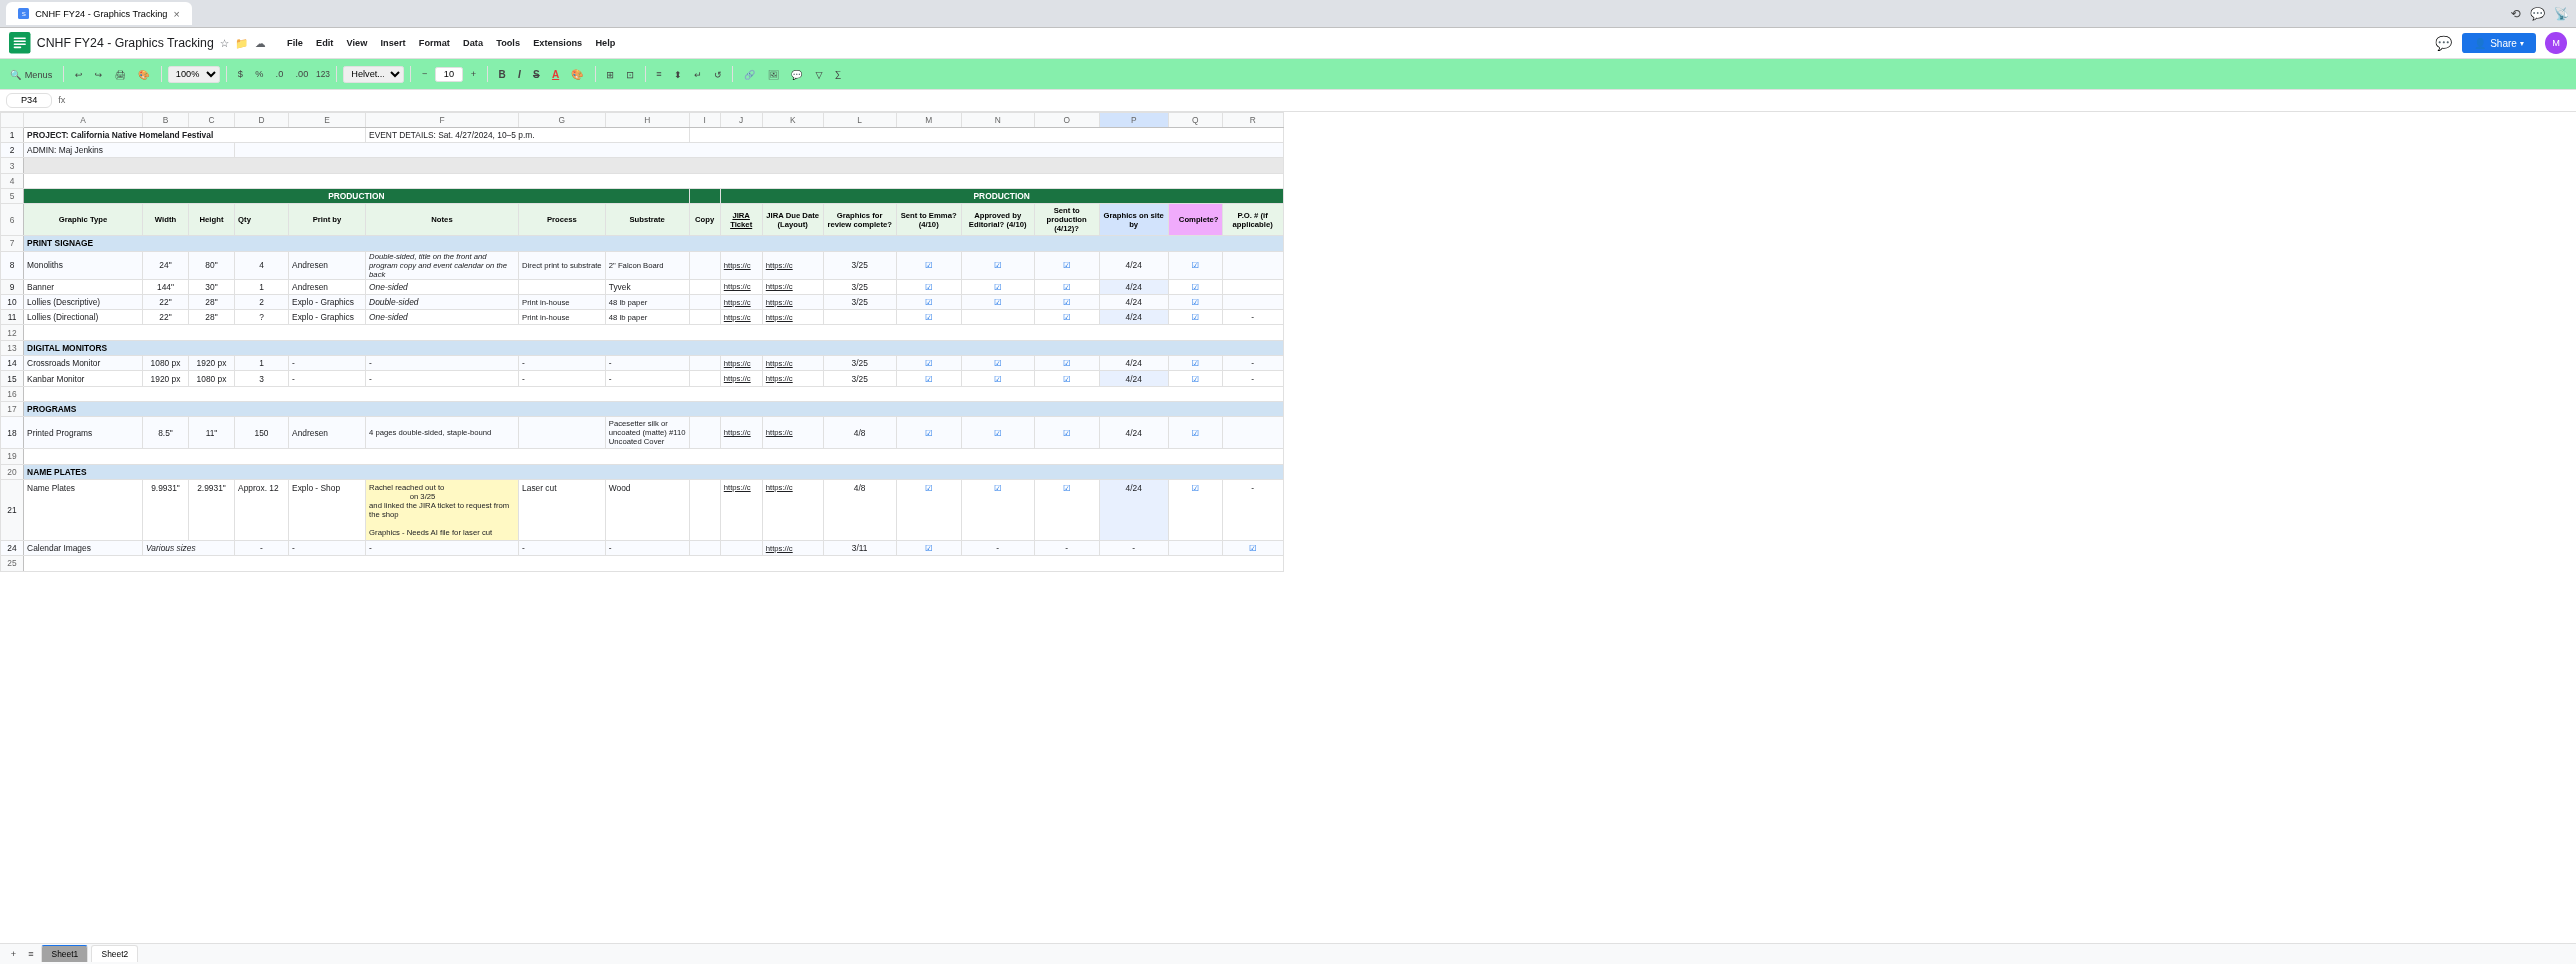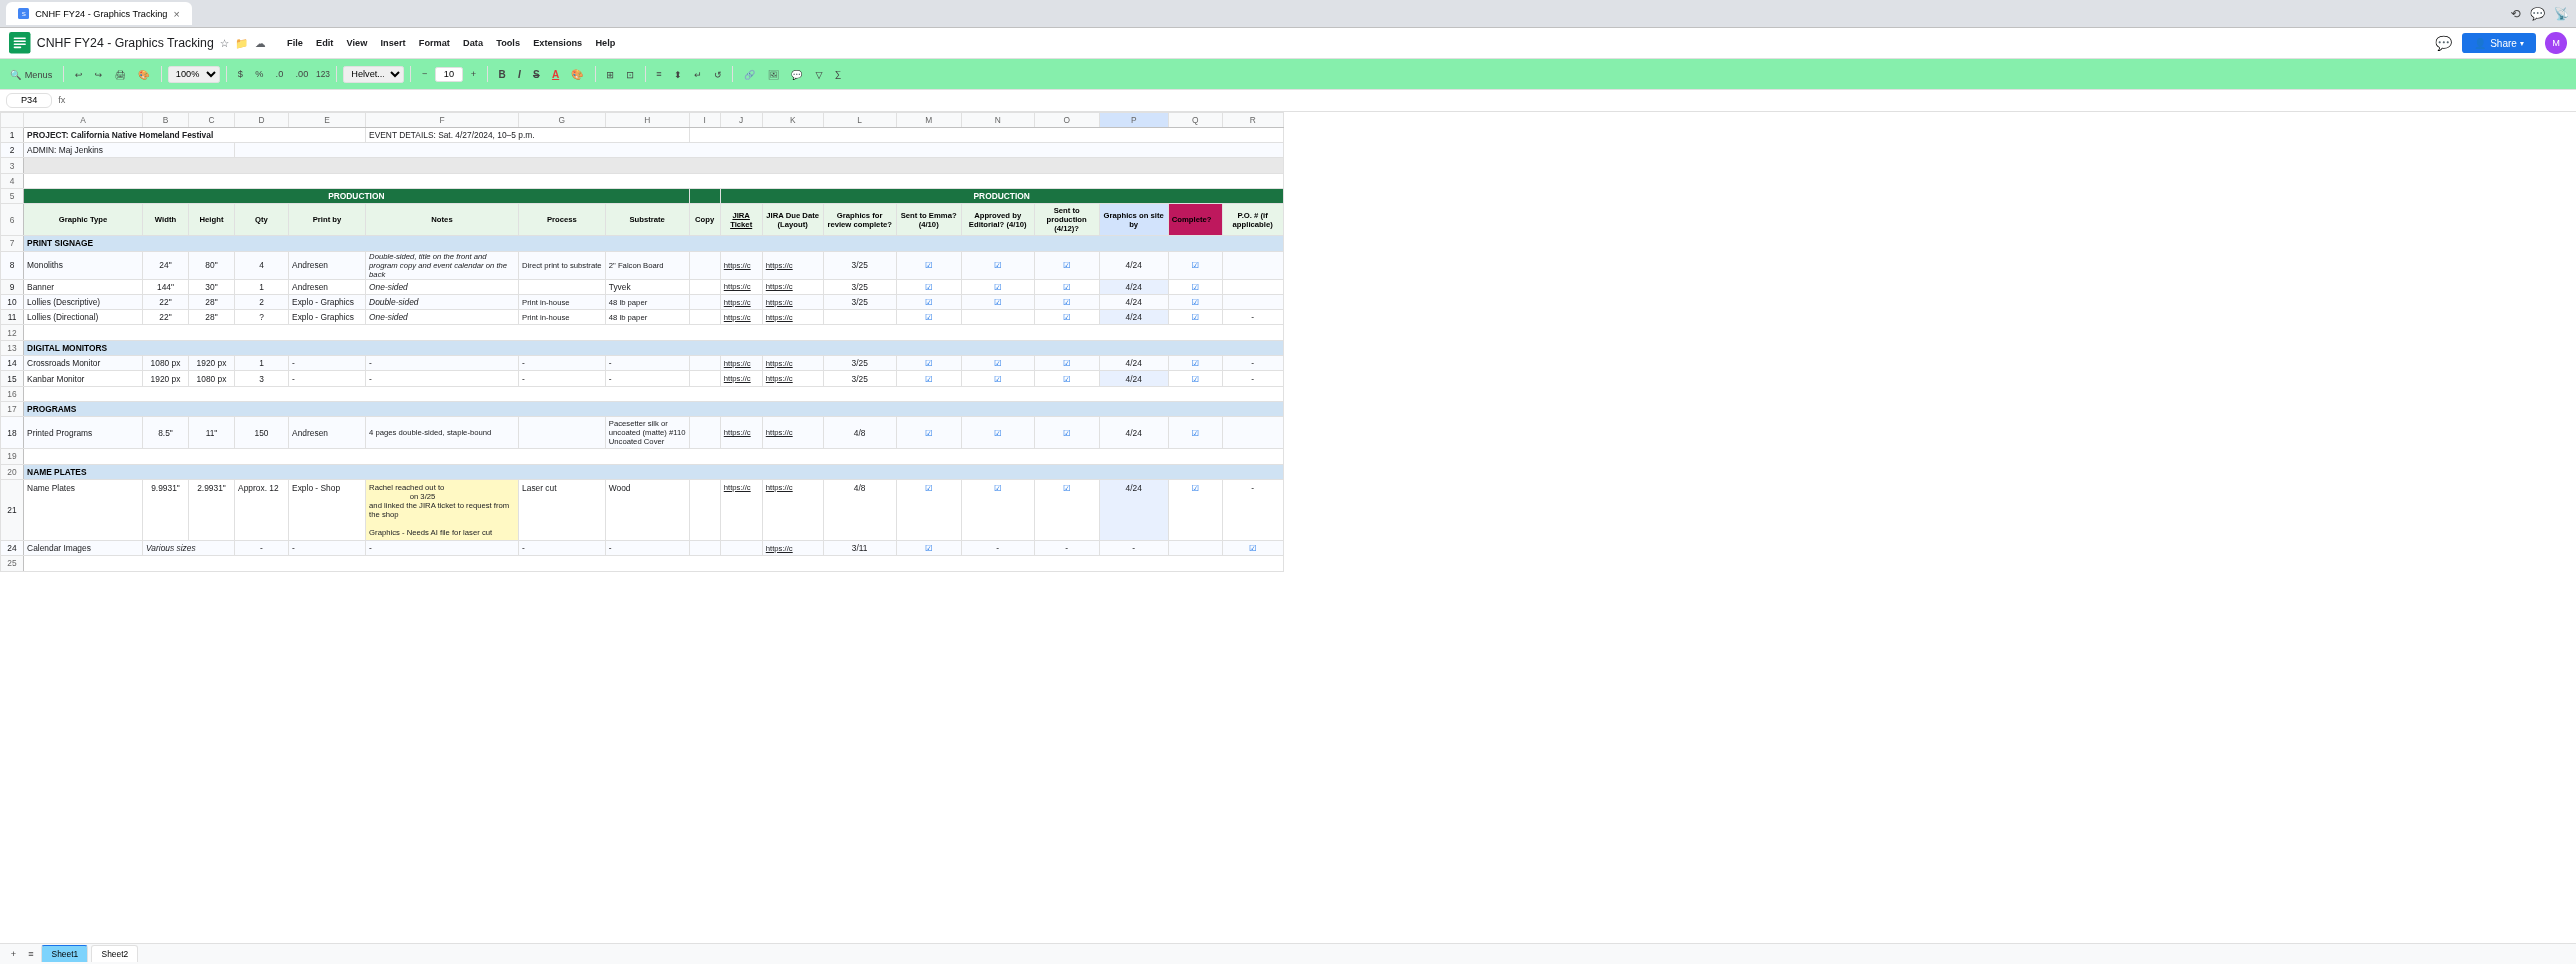--- a/index.html
+++ b/index.html
@@ -176,21 +176,21 @@
     }
     .sheet-tab {
       padding: 3.1px 9.2px;
       font-size: 8.4px;
       border-radius: 3.1px 3.1px 0 0;
       cursor: pointer;
       background: #fff;
       border: 0.8px solid #e0e0e0;
       border-bottom: none;
     }
-    .sheet-tab.active { background: #7dd3fc; border-top: 1.5px solid #1a73e8; }
+    .sheet-tab.active { background: #a3a3a3; border-top: 1.5px solid #1a73e8; }
 
     .chevron-down { font-size: 7.7px; }
   </style>
 </head>
 <body>
 
 <div class="chrome-bar">
   <div class="tab">
     <div class="tab-favicon">S</div>
     <span>CNHF FY24 - Graphics Tracking</span>
@@ -372,34 +372,34 @@
         <td colspan="8" style="background:#1a7341;color:white;font-weight:bold;text-align:center;font-size:8.4px;">PRODUCTION</td>
         <td style="background:#1a7341;"></td>
         <td colspan="9" style="background:#1a7341;color:white;font-weight:bold;text-align:center;font-size:8.4px;">PRODUCTION</td>
       </tr>
 
       <tr style="height:32px;">
         <td class="row-header">6</td>
         <td style="background:#e8f5e9;font-weight:bold;font-size:7.7px;text-align:center;vertical-align:middle;white-space:normal;">Graphic Type</td>
         <td style="background:#e8f5e9;font-weight:bold;font-size:7.7px;text-align:center;vertical-align:middle;white-space:normal;">Width</td>
         <td style="background:#e8f5e9;font-weight:bold;font-size:7.7px;text-align:center;vertical-align:middle;white-space:normal;">Height</td>
-        <td style="background:#e8f5e9;font-weight:bold;font-size:7.7px;text-align:center;vertical-align:middle;white-space:normal;">Qty</td>
+        <td style="background:#e8f5e9;font-weight:bold;font-size:7.7px;vertical-align:middle;white-space:normal;">Qty</td>
         <td style="background:#e8f5e9;font-weight:bold;font-size:7.7px;text-align:center;vertical-align:middle;white-space:normal;">Print by</td>
         <td style="background:#e8f5e9;font-weight:bold;font-size:7.7px;text-align:center;vertical-align:middle;white-space:normal;">Notes</td>
         <td style="background:#e8f5e9;font-weight:bold;font-size:7.7px;text-align:center;vertical-align:middle;white-space:normal;">Process</td>
         <td style="background:#e8f5e9;font-weight:bold;font-size:7.7px;text-align:center;vertical-align:middle;white-space:normal;">Substrate</td>
         <td style="background:#e8f5e9;font-weight:bold;font-size:7.7px;text-align:center;vertical-align:middle;white-space:normal;">Copy</td>
         <td style="background:#e8f5e9;font-weight:bold;font-size:7.7px;text-align:center;vertical-align:middle;white-space:normal;text-decoration:underline;">JIRA Ticket</td>
         <td style="background:#e8f5e9;font-weight:bold;font-size:7.7px;text-align:center;vertical-align:middle;white-space:normal;">JIRA Due Date (Layout)</td>
         <td style="background:#e8f5e9;font-weight:bold;font-size:7.7px;text-align:center;vertical-align:middle;white-space:normal;">Graphics for review complete?</td>
         <td style="background:#e8f5e9;font-weight:bold;font-size:7.7px;text-align:center;vertical-align:middle;white-space:normal;">Sent to Emma? (4/10)</td>
         <td style="background:#e8f5e9;font-weight:bold;font-size:7.7px;text-align:center;vertical-align:middle;white-space:normal;">Approved by Editorial? (4/10)</td>
         <td style="background:#e8f5e9;font-weight:bold;font-size:7.7px;text-align:center;vertical-align:middle;white-space:normal;">Sent to production (4/12)?</td>
         <td style="background:#d2e3fc;font-weight:bold;font-size:7.7px;text-align:center;vertical-align:middle;white-space:normal;">Graphics on site by</td>
-        <td style="background:#be185d;font-weight:bold;font-size:7.7px;text-align:left;vertical-align:middle;white-space:normal;">Complete?</td>
+        <td style="background:#f0abfc;font-weight:bold;font-size:7.7px;text-align:right;vertical-align:middle;white-space:normal;">Complete?</td>
         <td style="background:#e8f5e9;font-weight:bold;font-size:7.7px;text-align:center;vertical-align:middle;white-space:normal;">P.O. # (if applicable)</td>
       </tr>
 
       <tr style="height:15.3px;">
         <td class="row-header">7</td>
         <td colspan="18" style="background:#cfe2f3;font-weight:bold;font-size:8.4px;">PRINT SIGNAGE</td>
       </tr>
 
       <tr class="data-row" style="height:26px;">
         <td class="row-header">8</td>

